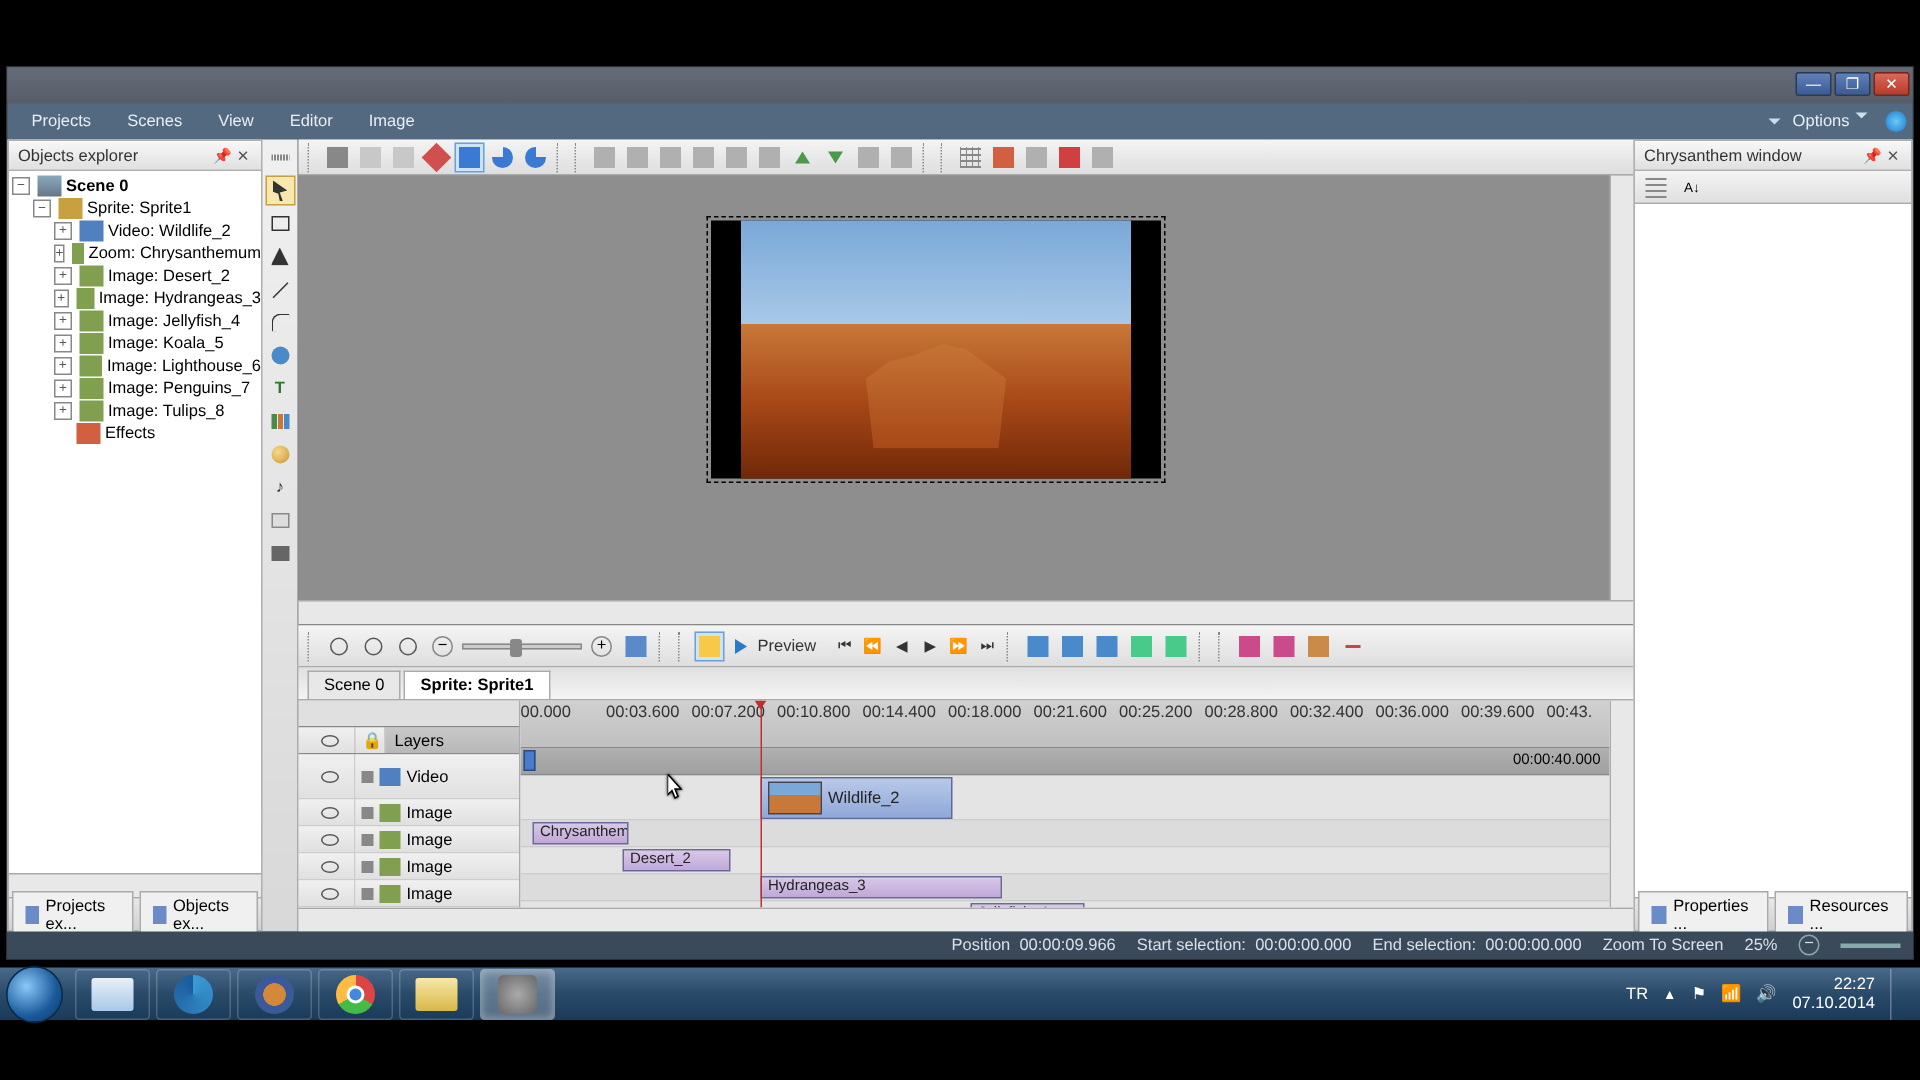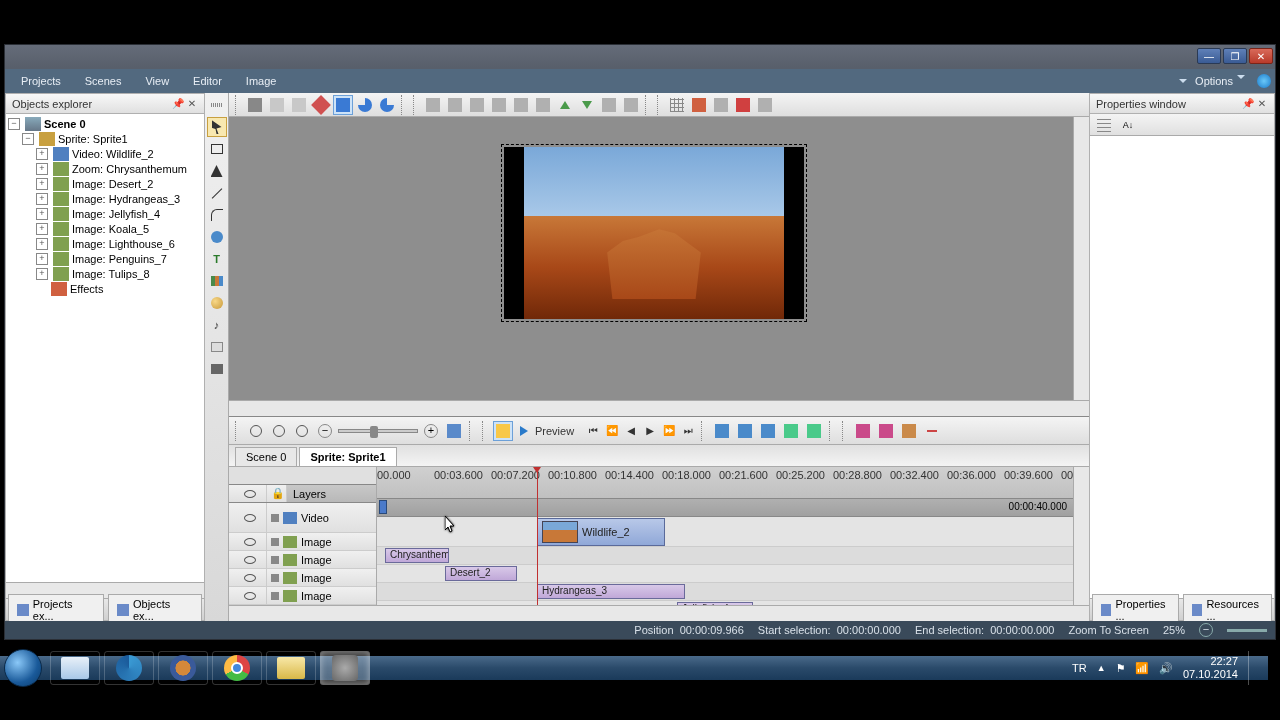--- a/index.html
+++ b/index.html
@@ -17,21 +17,21 @@
 .menubar { height: 24px; background: #52697f; display: flex; align-items: center; padding: 0 4px; color: #e8eef5; }
 .menubar .mitem { padding: 4px 12px; cursor: default; }
 .menubar .spacer { flex: 1; }
 .menubar .options { padding: 4px 8px; display:flex; align-items:flex-start; gap:4px;}
 .chev-down { width:0;height:0;border-left:4px solid transparent;border-right:4px solid transparent;border-top:4px solid #cde; display:inline-block;}
 .workspace { flex: 1; display: flex; min-height: 0; }
 .panel { background: #f4f4f4; border: 1px solid #b0b0b0; display: flex; flex-direction: column; }
 .panel-header { height: 20px; background: linear-gradient(#f8f8f8,#e0e0e0); border-bottom: 1px solid #b0b0b0; display: flex; align-items: center; padding: 0 6px; font-size: 11px; color: #333; }
 .panel-header .phspacer { flex:1;}
 .pin-icon, .x-icon { width:12px;height:12px; color:#555; font-size:10px; text-align:center; margin-left:2px;}
-.left-panel { width: 200px; }
+.left-panel { width: 170px; }
 .tree { flex: 1; background: #fff; overflow: auto; padding: 2px 0; }
 .tree-row { display: flex; align-items: center; height: 15px; white-space: nowrap; color: #000; }
 .tw { display:inline-block; width:12px; height:12px; border:1px solid #888; color:#555; font-size:9px; line-height:9px; text-align:center; margin-right:2px; }
 .tree-row .ticon { width: 16px; height: 14px; margin: 0 3px; }
 .ticon.scene { background: linear-gradient(#8ab,#678); }
 .ticon.sprite { background: #c8a040; }
 .ticon.video { background: #5080c0; }
 .ticon.image { background: #80a050; }
 .ticon.fx { background: #d06040; }
 .tree-row.bold > span:last-child { font-weight: bold; }
@@ -70,21 +70,21 @@
 .eye{width:12px;height:8px;border:1px solid #555;border-radius:50%;}
 .clip { position: absolute; top: 1px; height: 15px; border: 1px solid #6a6a9a; background: linear-gradient(#d8c8e8,#c0a8d8); font-size: 10px; padding: 0 4px; overflow: hidden; white-space:nowrap; color:#222;}
 .clip.video { background: linear-gradient(#b8c8e8,#90a8d8); border-color:#5a6a9a; height:28px; top:1px; display:flex; align-items:center;}
 .clip.video .thumb{width:36px;height:22px;background:linear-gradient(#7aa8d8 40%,#c87838 40%);margin-right:4px;border:1px solid #445;}
 .playhead { position:absolute; top:0; bottom:0; width:1px; background:#c03030; left:160px; z-index:5;}
 .playhead::before{content:"";position:absolute;top:0;left:-4px;width:0;height:0;border-left:4px solid transparent;border-right:4px solid transparent;border-top:6px solid #c03030;}
 .right-panel { width: 186px; }
 .prop-toolbar { height:22px; background:linear-gradient(#f4f4f4,#e0e0e0); border-bottom:1px solid #aaa; display:flex; align-items:center; padding:0 4px; gap:4px;}
 .prop-body { flex:1; background:#fff;}
 .statusbar { height: 18px; background: #3a4a5a; color: #d8e0e8; display: flex; align-items: center; padding: 0 8px; font-size: 10px; gap: 14px; justify-content:flex-end;}
-.taskbar { position: absolute; bottom: 40px; left: 0; right: 12px; height: 24px; background: linear-gradient(#4a6a8a, #2a4a6a 50%, #1a3a5a); display: flex; align-items: center; padding: 0 4px; }
+.taskbar { position: absolute; bottom: 40px; left: 0; right: 0; height: 35px; background: linear-gradient(#4a6a8a, #2a4a6a 50%, #1a3a5a); display: flex; align-items: center; padding: 0 4px; }
 .start-orb { width: 38px; height: 38px; border-radius: 50%; background: radial-gradient(circle at 35% 35%, #8ac8f8, #1a5a9a 60%, #0a3a6a); border:1px solid #0a2a4a; margin-right:6px;}
 .task-btn { width: 50px; height: 34px; border: 1px solid rgba(255,255,255,0.2); border-radius: 3px; margin: 0 2px; display:flex; align-items:center; justify-content:center;}
 .task-btn.active { background: rgba(255,255,255,0.25); box-shadow: inset 0 0 6px rgba(255,255,255,0.4);}
 .tray { margin-left: auto; display: flex; align-items: center; gap: 10px; color: #fff; padding-right: 8px;}
 .tray .clock { text-align: right; line-height: 13px; font-size: 11px;}
 .hscroll { height:16px; background:#e8e8e8; border-top:1px solid #aaa;}
 .icon-circle{width:26px;height:26px;border-radius:50%;}
 .ie{background:conic-gradient(#3a9ad4,#1a5a9a);} .ff{background:radial-gradient(circle,#d4883a 40%,#3a5a9a 42%);} .chrome{background:conic-gradient(#d44 0 120deg,#4b4 120deg 240deg,#fb4 240deg); position:relative;} .chrome::after{content:"";position:absolute;inset:7px;background:#48d;border-radius:50%;border:2px solid #fff;}
 .folder-ico{width:28px;height:22px;background:linear-gradient(#f8e8a8,#d8b848);border-radius:2px;}
 .cursor{position:absolute; left:445px; top:516px; width:12px;height:18px; z-index:20;}
@@ -499,37 +499,37 @@
                     <span>Wildlife_2</span>
                   </div>
                 </div>
                 <div style="height: 18px; border-bottom: 1px solid rgb(204, 204, 204); position: relative; background: rgb(220, 220, 220);">
                   <div class="clip" style="left: 8px; width: 64px;">Chrysanthem</div>
                 </div>
                 <div style="height: 18px; border-bottom: 1px solid rgb(204, 204, 204); position: relative; background: rgb(228, 228, 228);">
                   <div class="clip" style="left: 68px; width: 72px;">Desert_2</div>
                 </div>
                 <div style="height: 18px; border-bottom: 1px solid rgb(204, 204, 204); position: relative; background: rgb(220, 220, 220);">
-                  <div class="clip" style="left: 160px; width: 148px;">Hydrangeas_3</div>
+                  <div class="clip" style="left: 160px; width: 161px;">Hydrangeas_3</div>
                 </div>
                 <div style="height: 18px; border-bottom: 1px solid rgb(204, 204, 204); position: relative; background: rgb(228, 228, 228);">
                   <div class="clip" style="left: 300px; width: 76px;">Jellyfish_4</div>
                 </div>
               </div>
             <div class="playhead"></div>
           </div>
           <div style="width:16px;background:#e8e8e8;border-left:1px solid #aaa;"></div>
         </div>
         <div style="height:16px;background:#e8e8e8;border-top:1px solid #aaa;"></div>
       </div>
     </div>
 
     <div class="panel right-panel">
       <div class="panel-header">
-        <span>Properties window</span>
+        <span>Chrysanthem window</span>
           <span class="phspacer"></span>
         <span class="pin-icon">📌</span>
         <span class="x-icon">✕</span>
       </div>
       <div class="prop-toolbar">
         <div class="tb-btn">
             <div class="tb-ico" style="background:repeating-linear-gradient(0deg,#888 0 1px,transparent 1px 4px);"></div>
           </div>
         <div class="tb-btn" style="font-size:9px;">A↓</div>
       </div>

